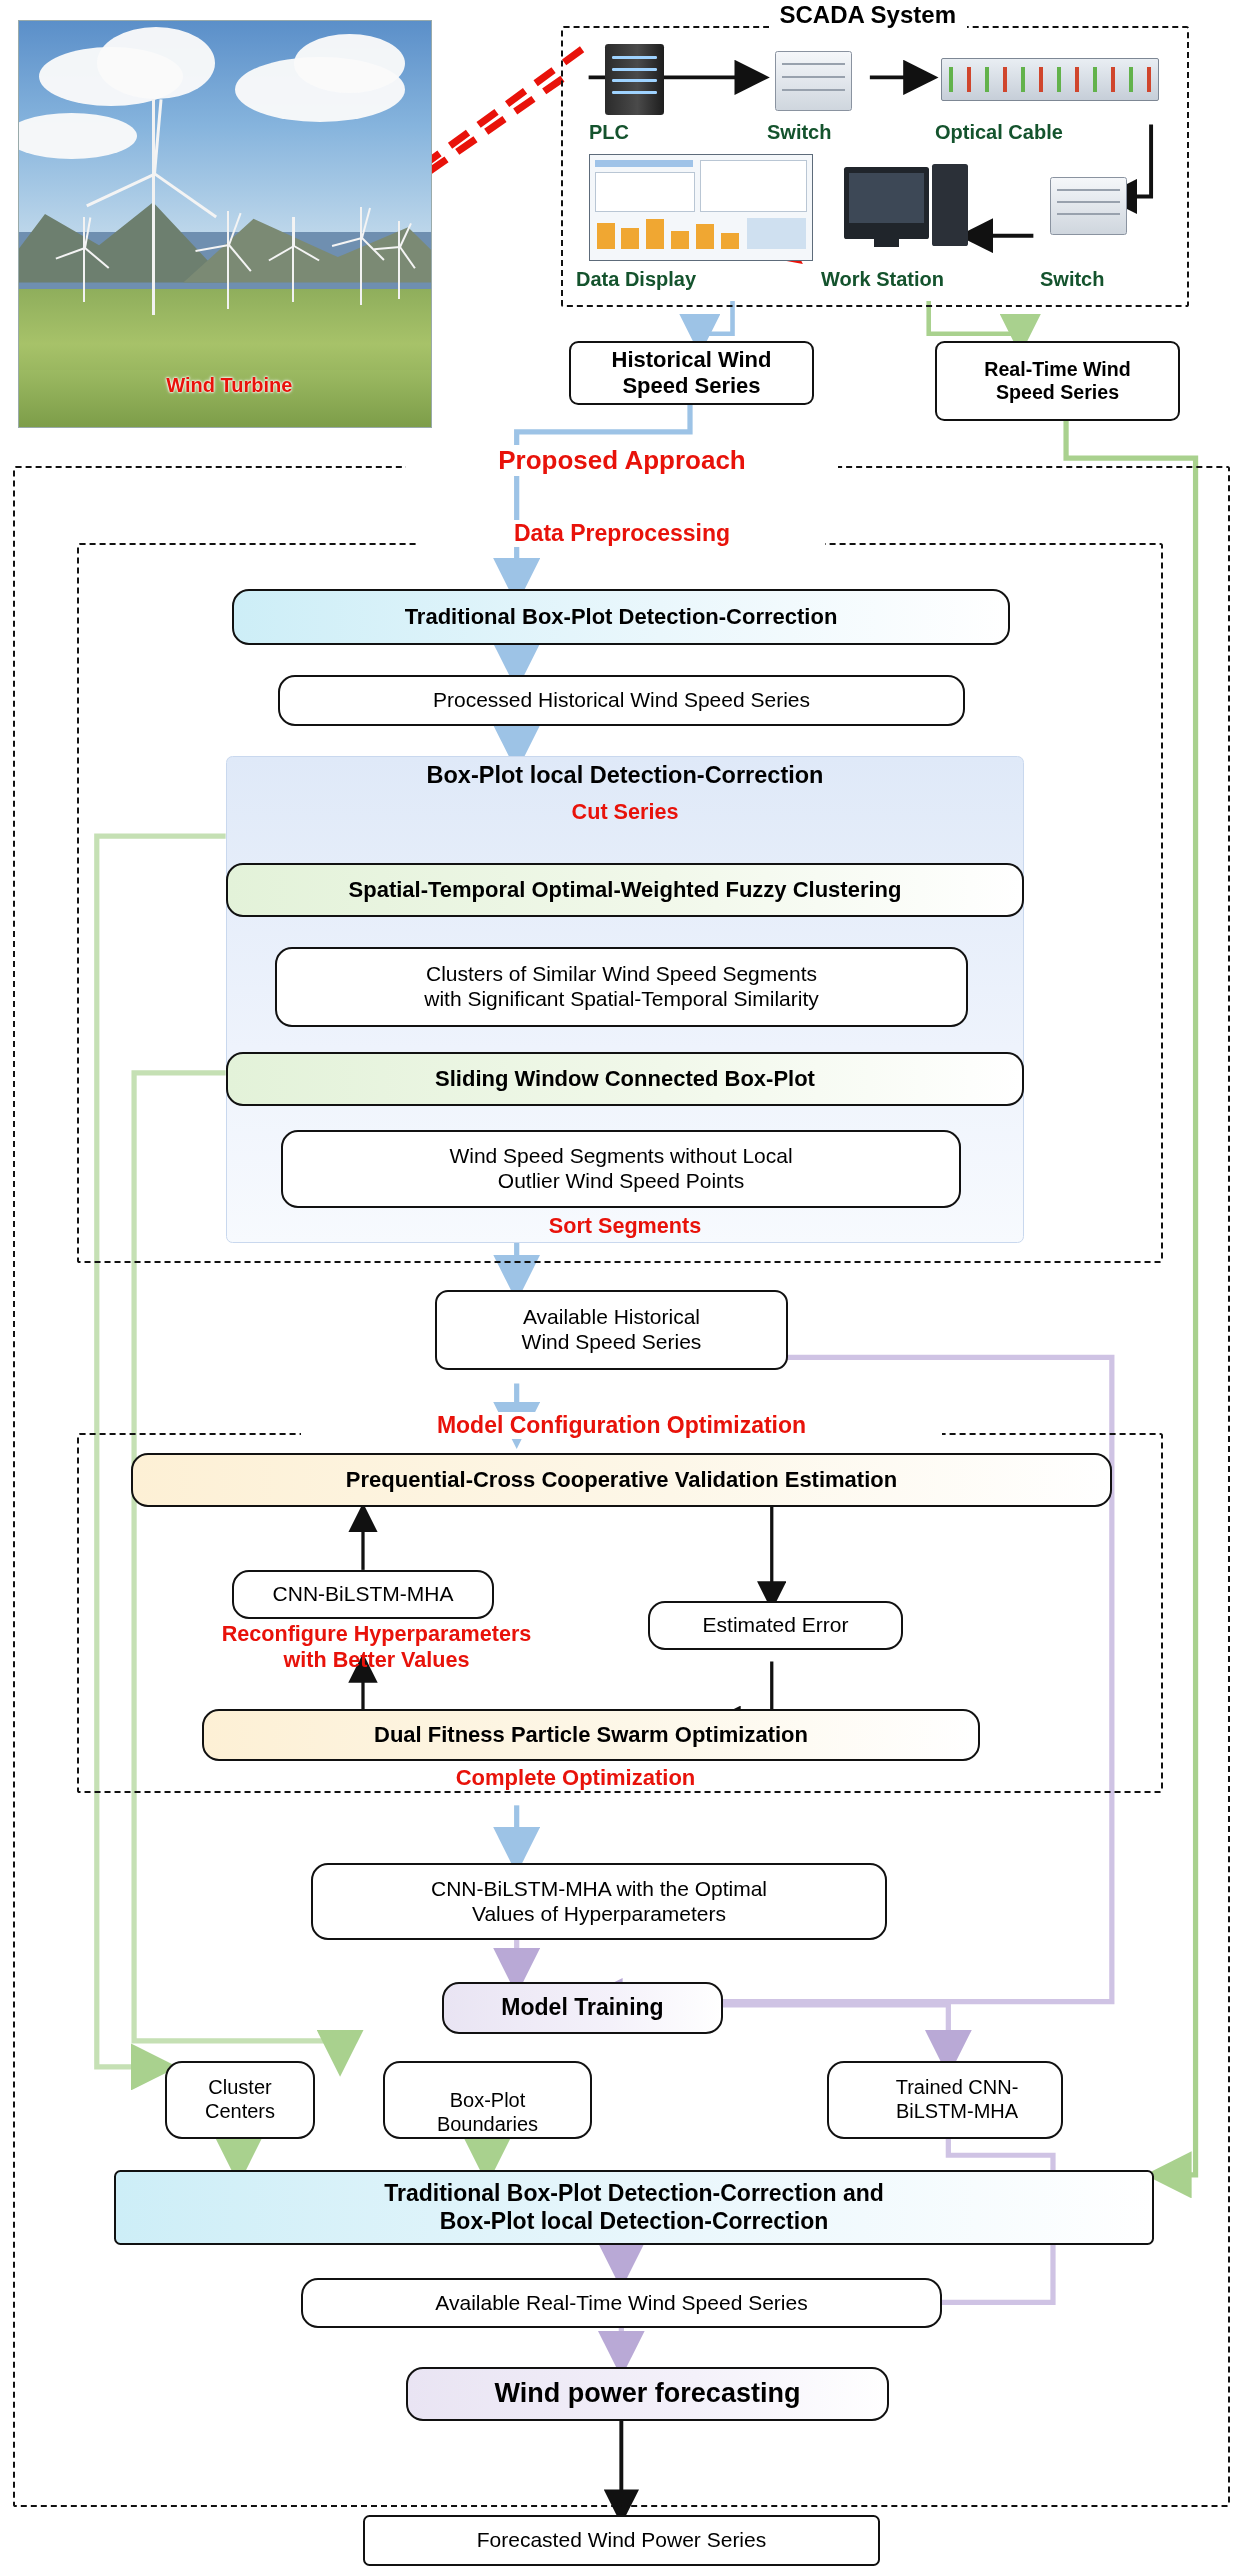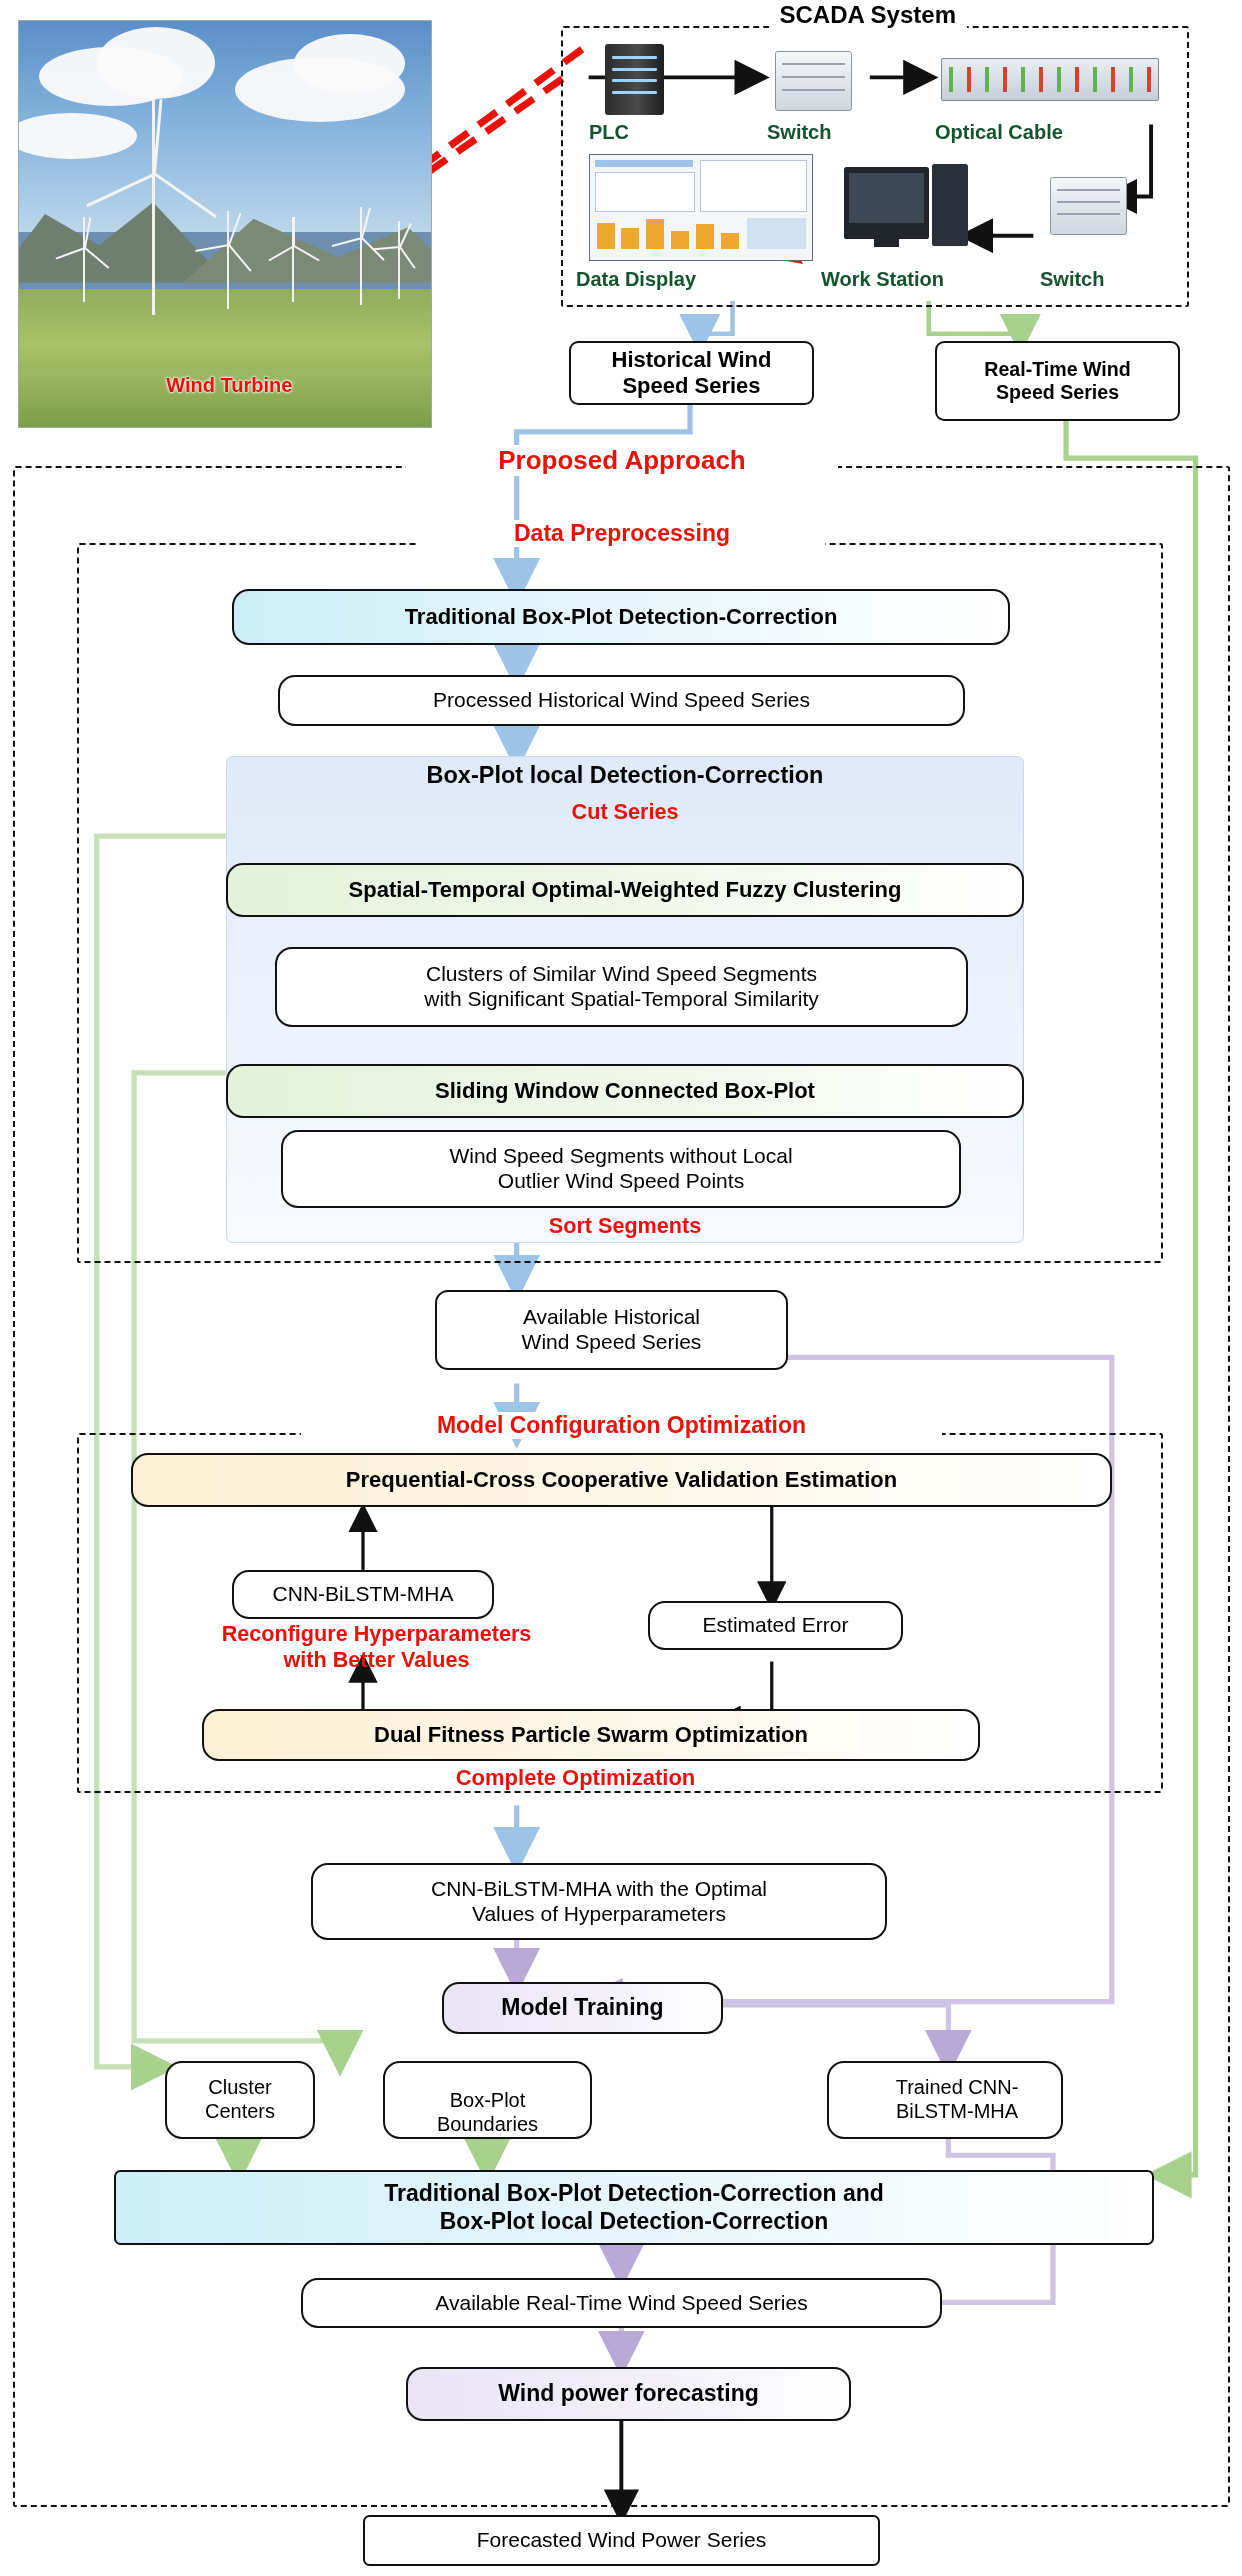--- a/index.html
+++ b/index.html
@@ -398,21 +398,21 @@
 
   <div class="abs rbox grad-green bold" style="left:226px; top:863px; width:798px; height:54px; font-size:22px;">
     <span>Spatial-Temporal Optimal-Weighted Fuzzy Clustering</span>
   </div>
 
   <div class="abs rbox" style="left:275px; top:947px; width:693px; height:80px; font-size:21px;">
     <span style="white-space:pre-line;">Clusters of Similar Wind Speed Segments
 with Significant Spatial-Temporal Similarity</span>
   </div>
 
-  <div class="abs rbox grad-green bold" style="left:226px; top:1052px; width:798px; height:54px; font-size:22px;margin-top:12px;">
+  <div class="abs rbox grad-green bold" style="left:226px; top:1052px; width:798px; height:54px; font-size:22px;">
     <span>Sliding Window Connected Box-Plot</span>
   </div>
 
   <div class="abs rbox" style="left:281px; top:1130px; width:680px; height:78px; font-size:21px;">
     <span style="white-space:pre-line;">Wind Speed Segments without Local
 Outlier Wind Speed Points</span>
   </div>
 
   <div class="abs red" style="left:226px; top:1213px; width:798px; text-align:center; font-size:21.6px;">Sort Segments</div>
 
@@ -469,21 +469,21 @@
 
   <div class="abs rbox grad-cyan bold" style="left:114px; top:2170px; width:1040px; height:75px; font-size:23px; border-radius:6.5px;">
     <span style="white-space:pre-line;">Traditional Box-Plot Detection-Correction and
 Box-Plot local Detection-Correction</span>
   </div>
 
   <div class="abs rbox" style="left:301px; top:2278px; width:641px; height:50px; font-size:21px;">
     <span>Available Real-Time Wind Speed Series</span>
   </div>
 
-  <div class="abs rbox grad-purple bold" style="left:406px; top:2367px; width:445px; height:54px; font-size:23px;">
+  <div class="abs rbox grad-purple bold" style="left:406px; top:2367px; width:483px; height:54px; font-size:27px;">
     <span>Wind power forecasting</span>
   </div>
 
   <div class="abs rbox" style="left:363px; top:2515px; width:517px; height:51px; font-size:21px; border-radius:6.5px;">
     <span>Forecasted Wind Power Series</span>
   </div>
 
 </div>
 
 

